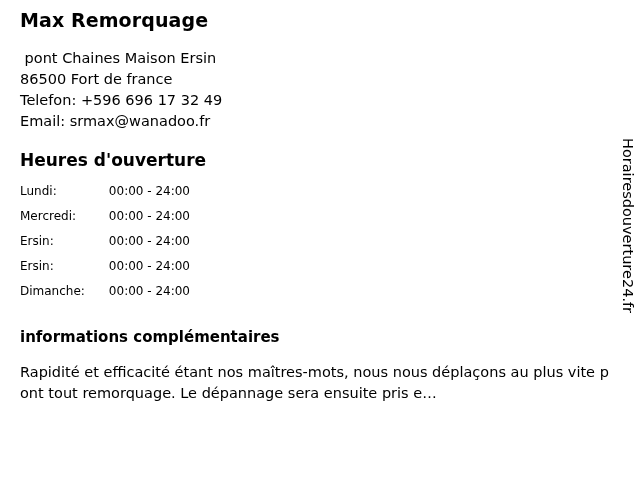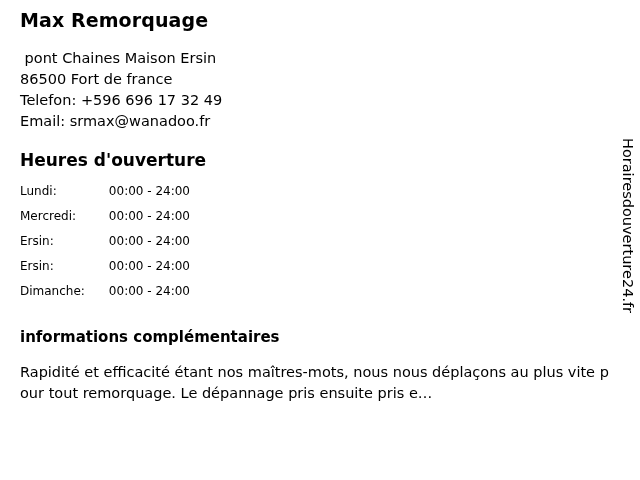--- a/index.html
+++ b/index.html
@@ -129,19 +129,19 @@
         </tr>
         <tr>
           <td class="hours-day">Dimanche:</td>
           <td class="hours-time">00:00 - 24:00</td>
         </tr>
       </tbody>
     </table>
 
     <h2 class="info-heading">informations complémentaires</h2>
 
-    <p class="info-text">Rapidité et efficacité étant nos maîtres-mots, nous nous déplaçons au plus vite pour tout remorquage. Le dépannage pris ensuite pris e…</p>
+    <p class="info-text">Rapidité et efficacité étant nos maîtres-mots, nous nous déplaçons au plus vite pont tout remorquage. Le dépannage sera ensuite pris e…</p>
 
   </div>
 
   <div class="vertical-brand">Horairesdouverture24.fr</div>
 
 </div>
 
 </body></html>

